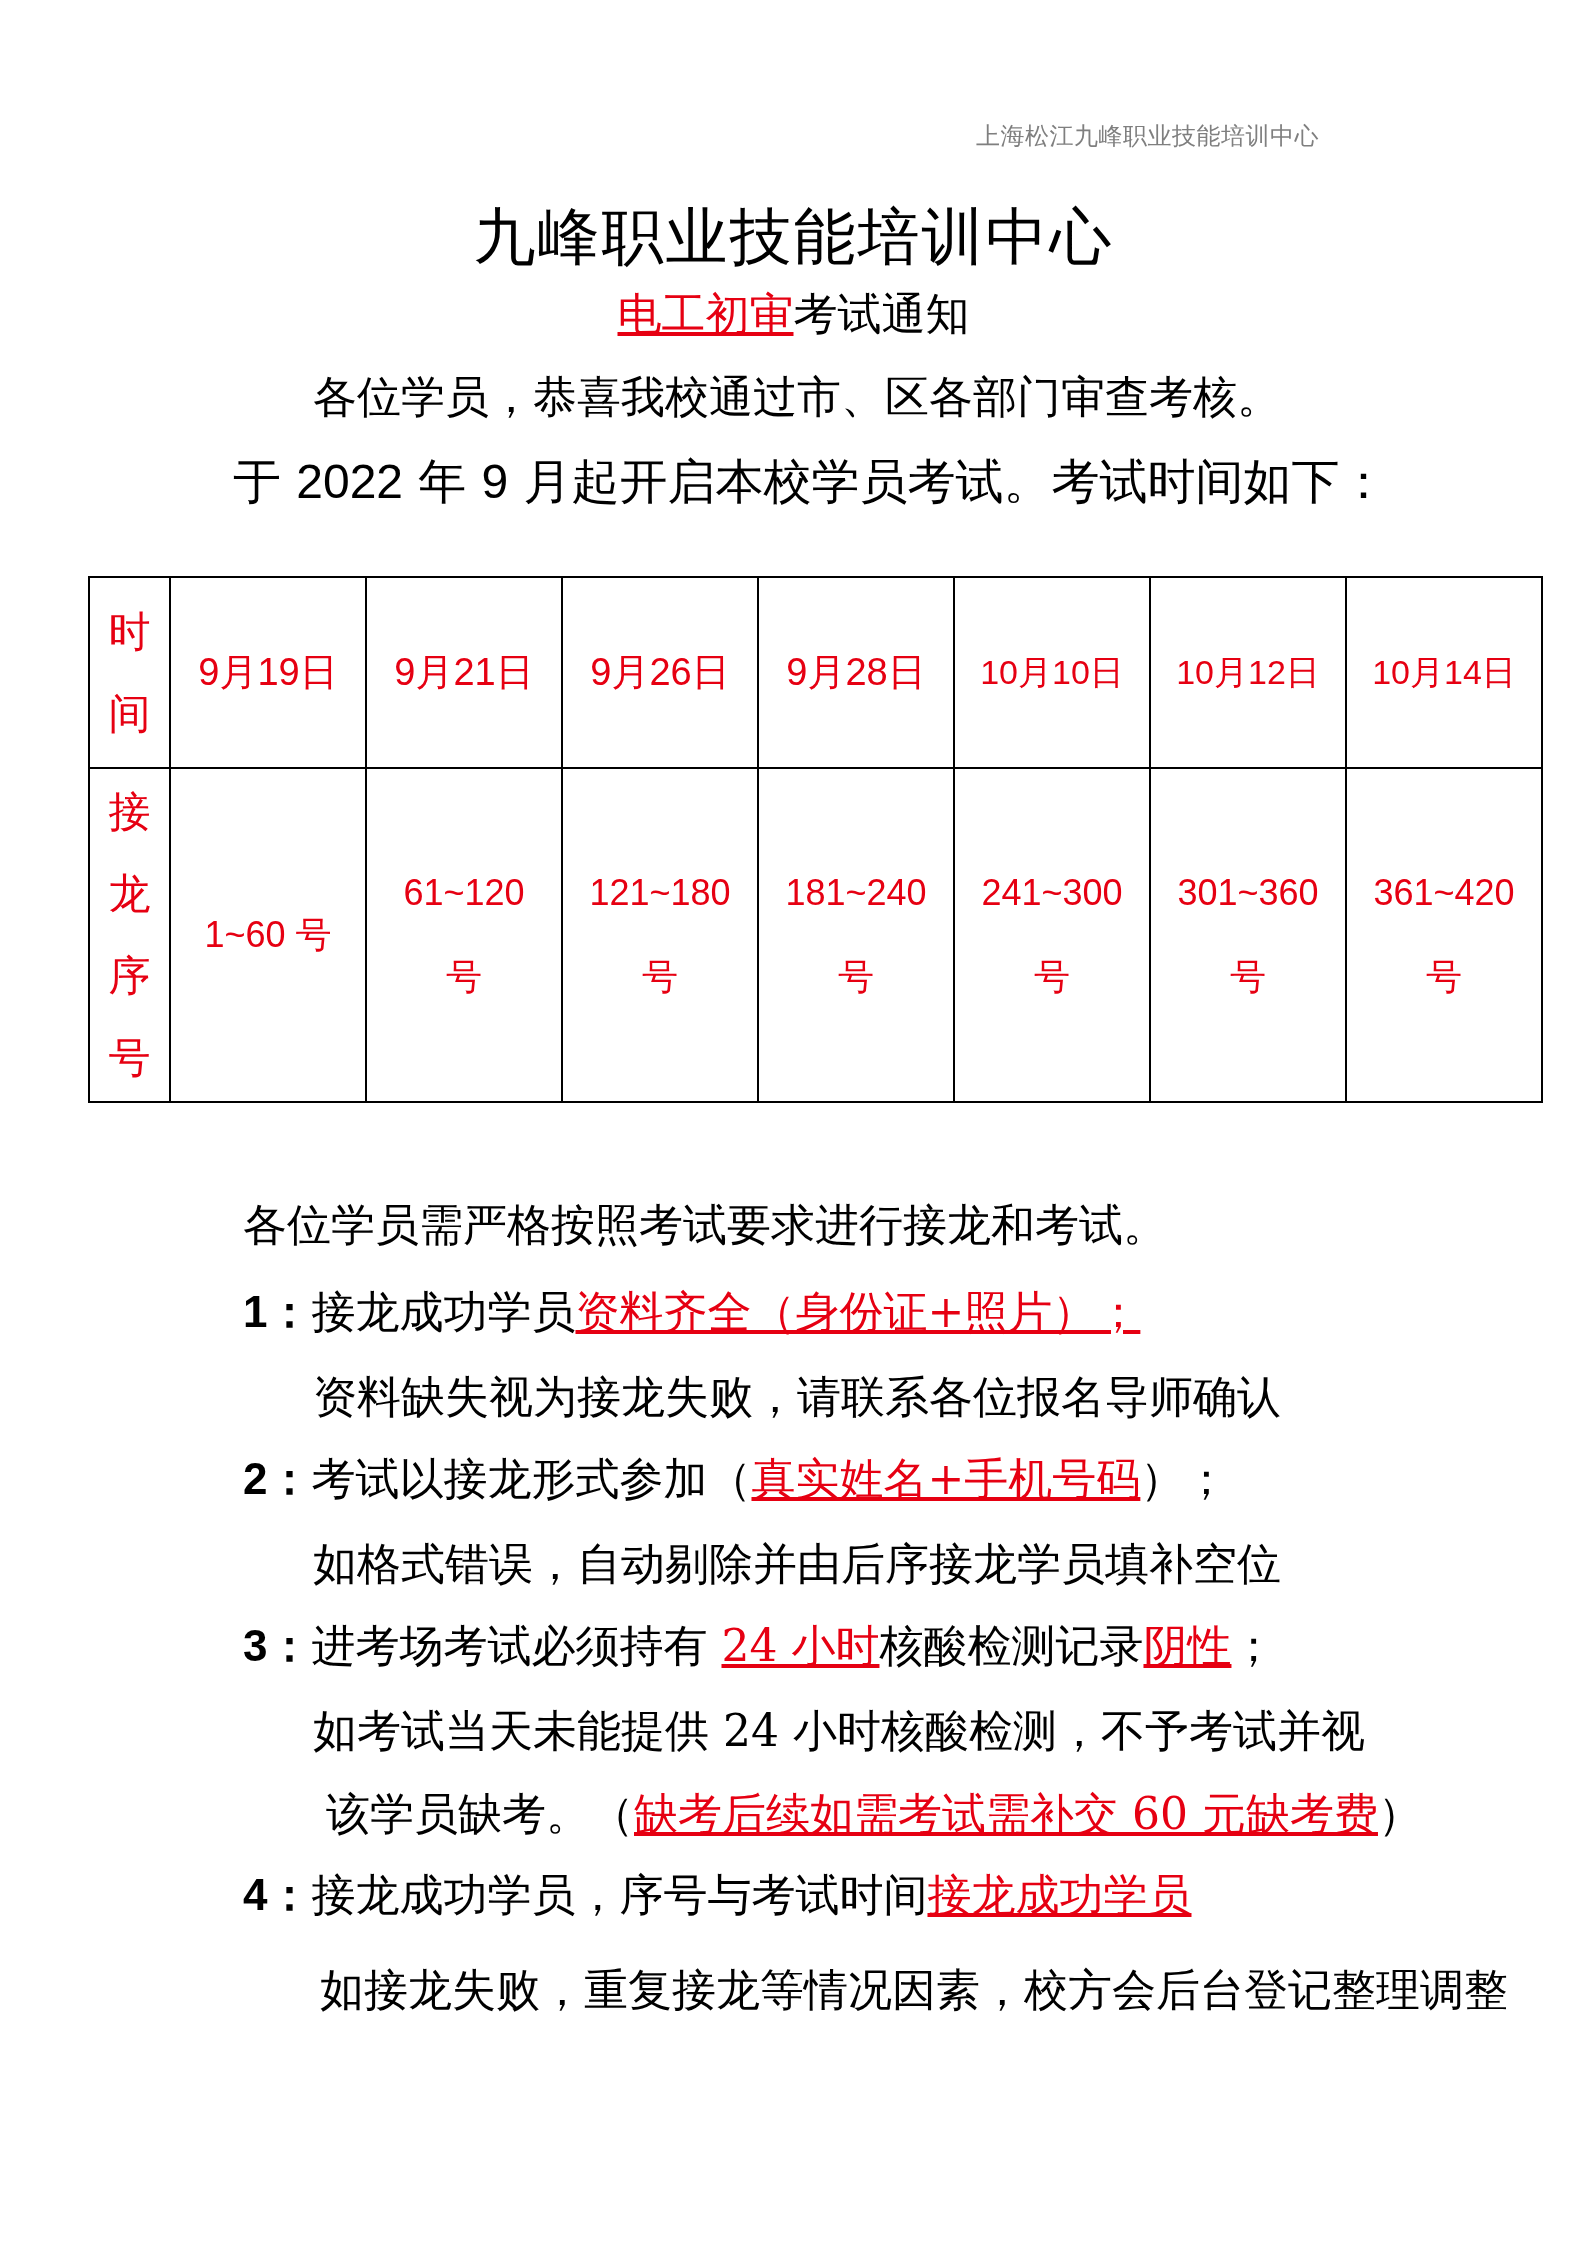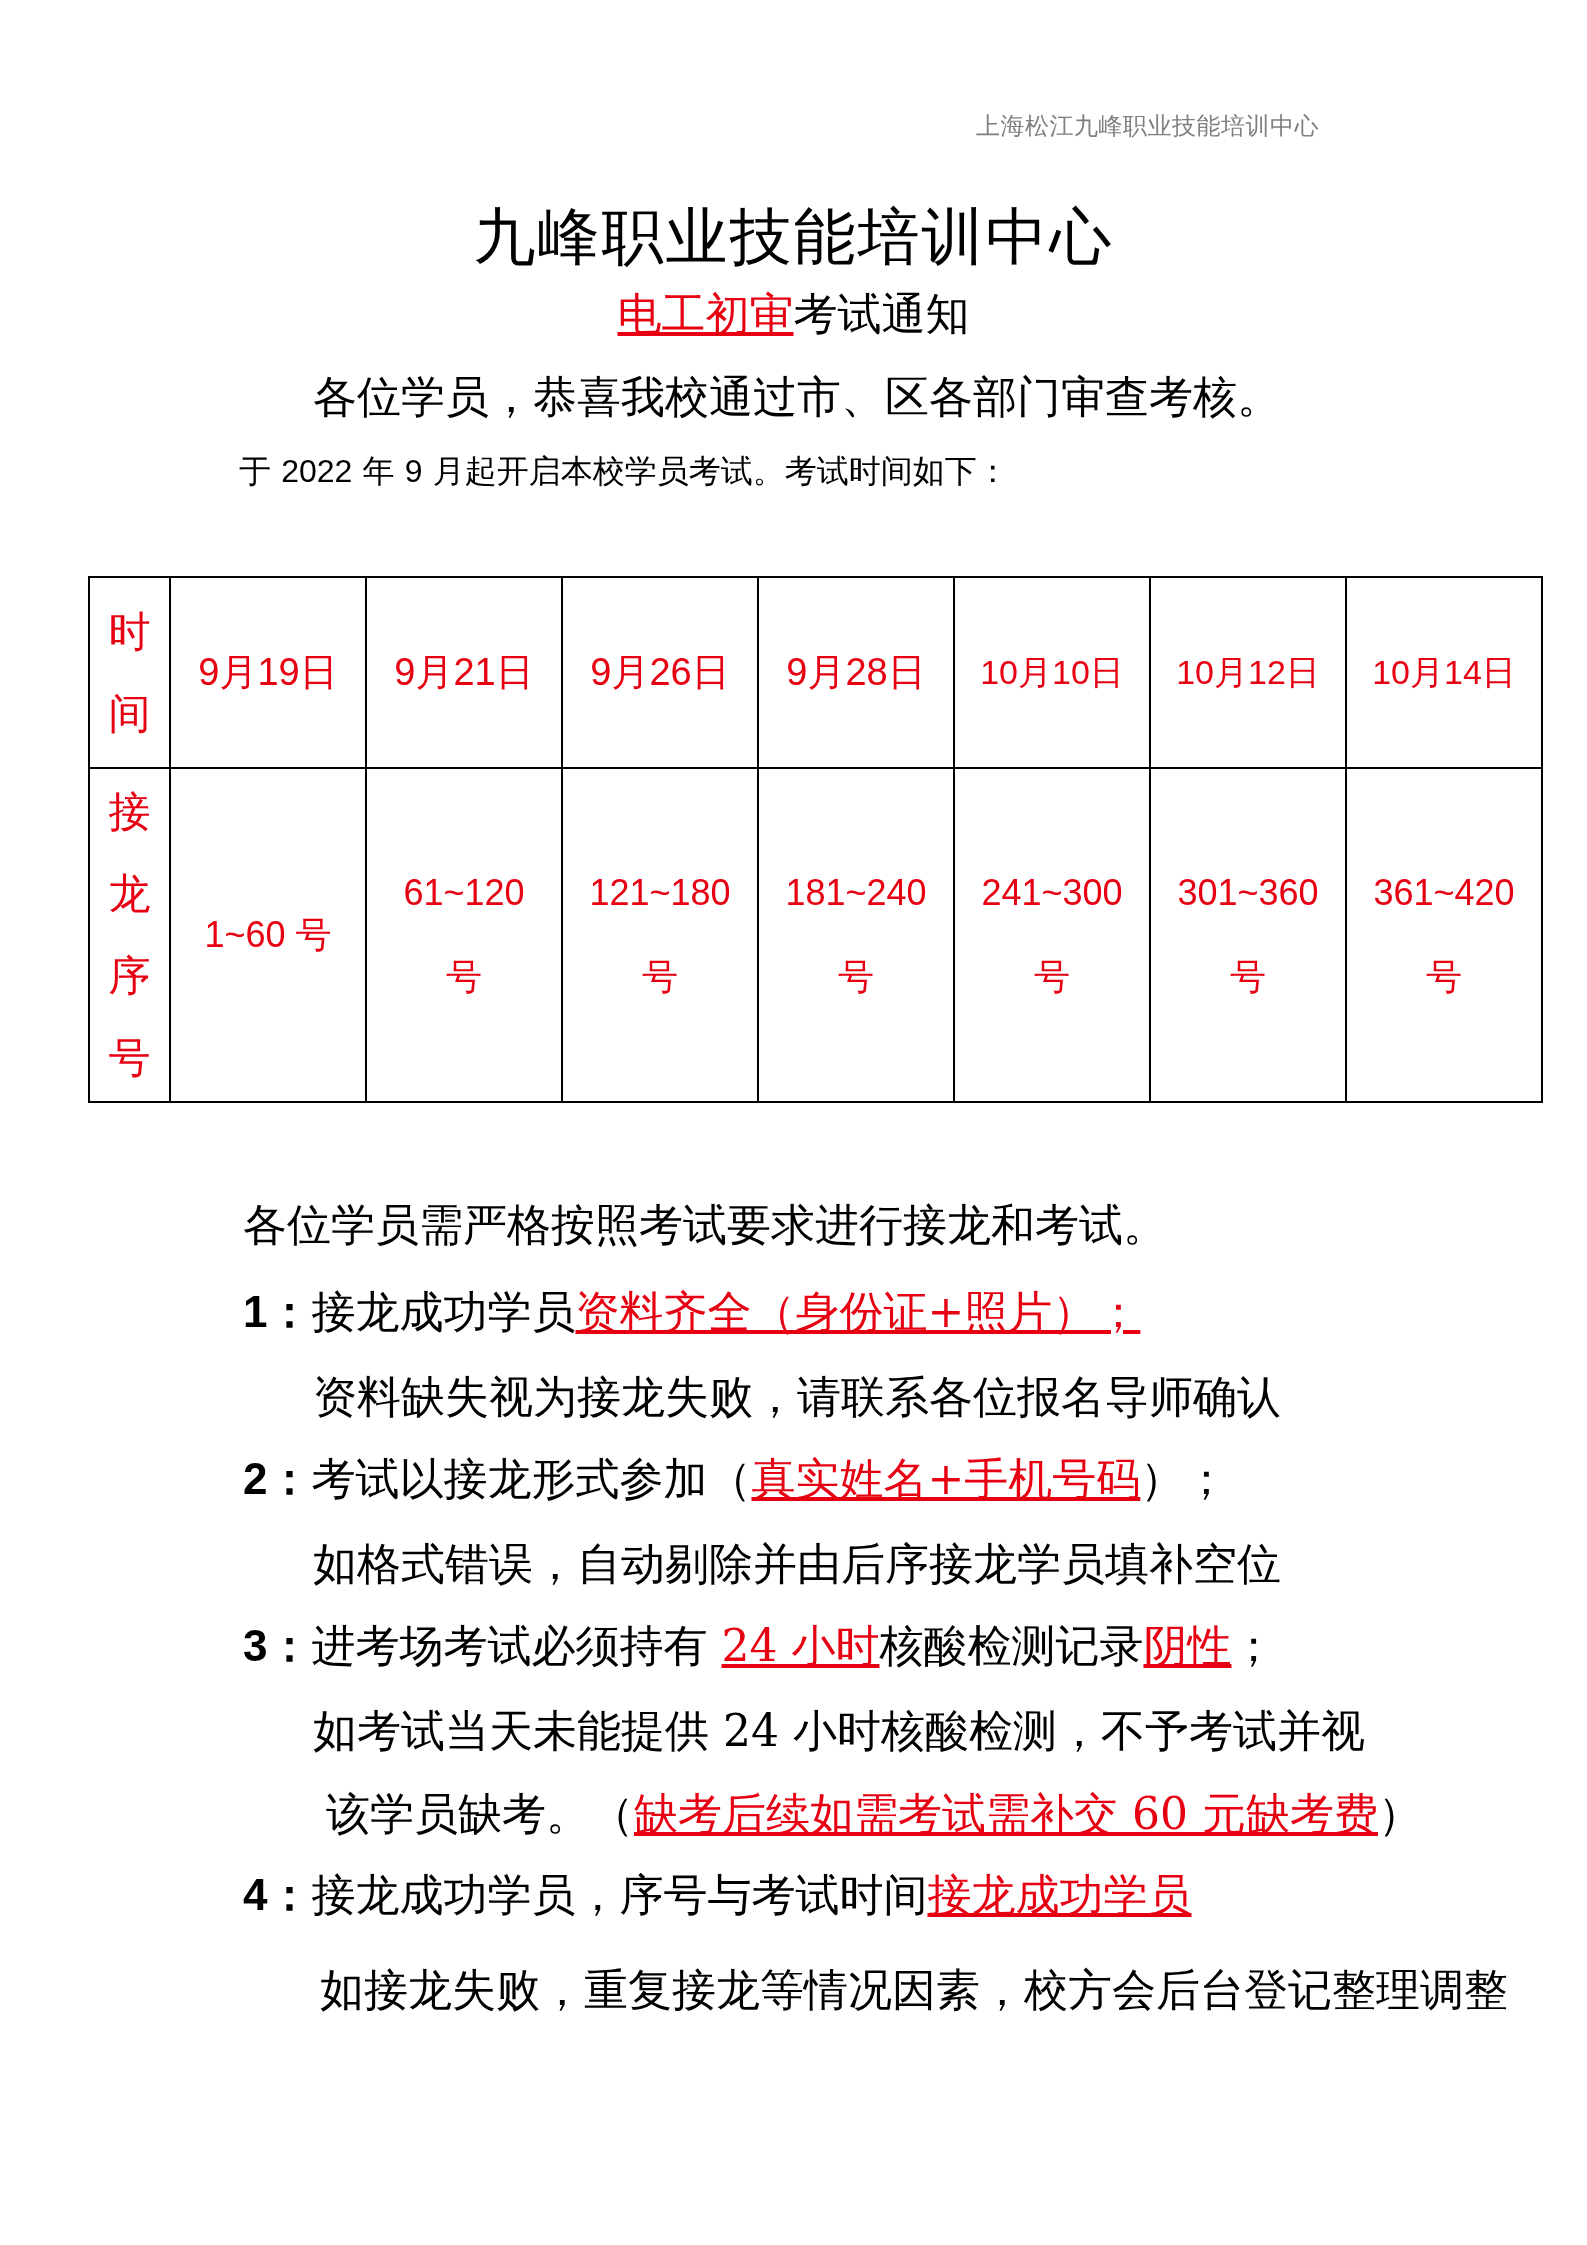--- a/index.html
+++ b/index.html
@@ -1,24 +1,24 @@
 <!DOCTYPE html>
 <html><head>
 <meta charset="utf-8">
 <style>
   html, body { margin:0; padding:0; background:#ffffff; }
   body { width:1587px; height:2245px; position:relative; overflow:hidden;
          font-family:"DejaVu Serif","Liberation Serif",serif; color:#000; }
   .abs { position:absolute; white-space:nowrap; }
   .red { color:#e60012;text-decoration:underline; }
-  .header-note { left:976px; top:110px; font-size:24px; color:#7f7f7f; letter-spacing:0.5px; }
+  .header-note { left:976px; top:120px; font-size:24px; color:#7f7f7f; letter-spacing:0.5px; }
   .title { left:0; width:1587px; text-align:center; top:195px; font-size:62px; letter-spacing:2px; }
   .subtitle { left:0; width:1587px; text-align:center; top:285px; font-size:44px; }
   .intro1 { left:313px; top:368px; font-size:44px; }
-  .intro2 { left:239px; top:450px; font-size:32px; }
+  .intro2 { left:233px; top:450px; font-size:48px; }
   .num { font-family:"Liberation Sans","DejaVu Sans",sans-serif; }
   table.sched { position:absolute; left:88px; top:576px; border-collapse:collapse; }
   table.sched td { border:2px solid #000; padding:0; text-align:center; vertical-align:middle;
                    color:#e60012; }
   .rowhead { width:79px; font-size:42px; line-height:82px; }
   .date-cell { width:194px; height:189px; font-size:38px; font-family:Liberation Sans, sans-serif; }
   .date-cell.small { font-size:34px; }
   .range-cell { height:332px; font-size:36px; font-family:"Liberation Sans","DejaVu Sans",sans-serif; line-height:84px; }
   .body-line { font-size:44px; }
   .sub-line { font-size:44px; }

